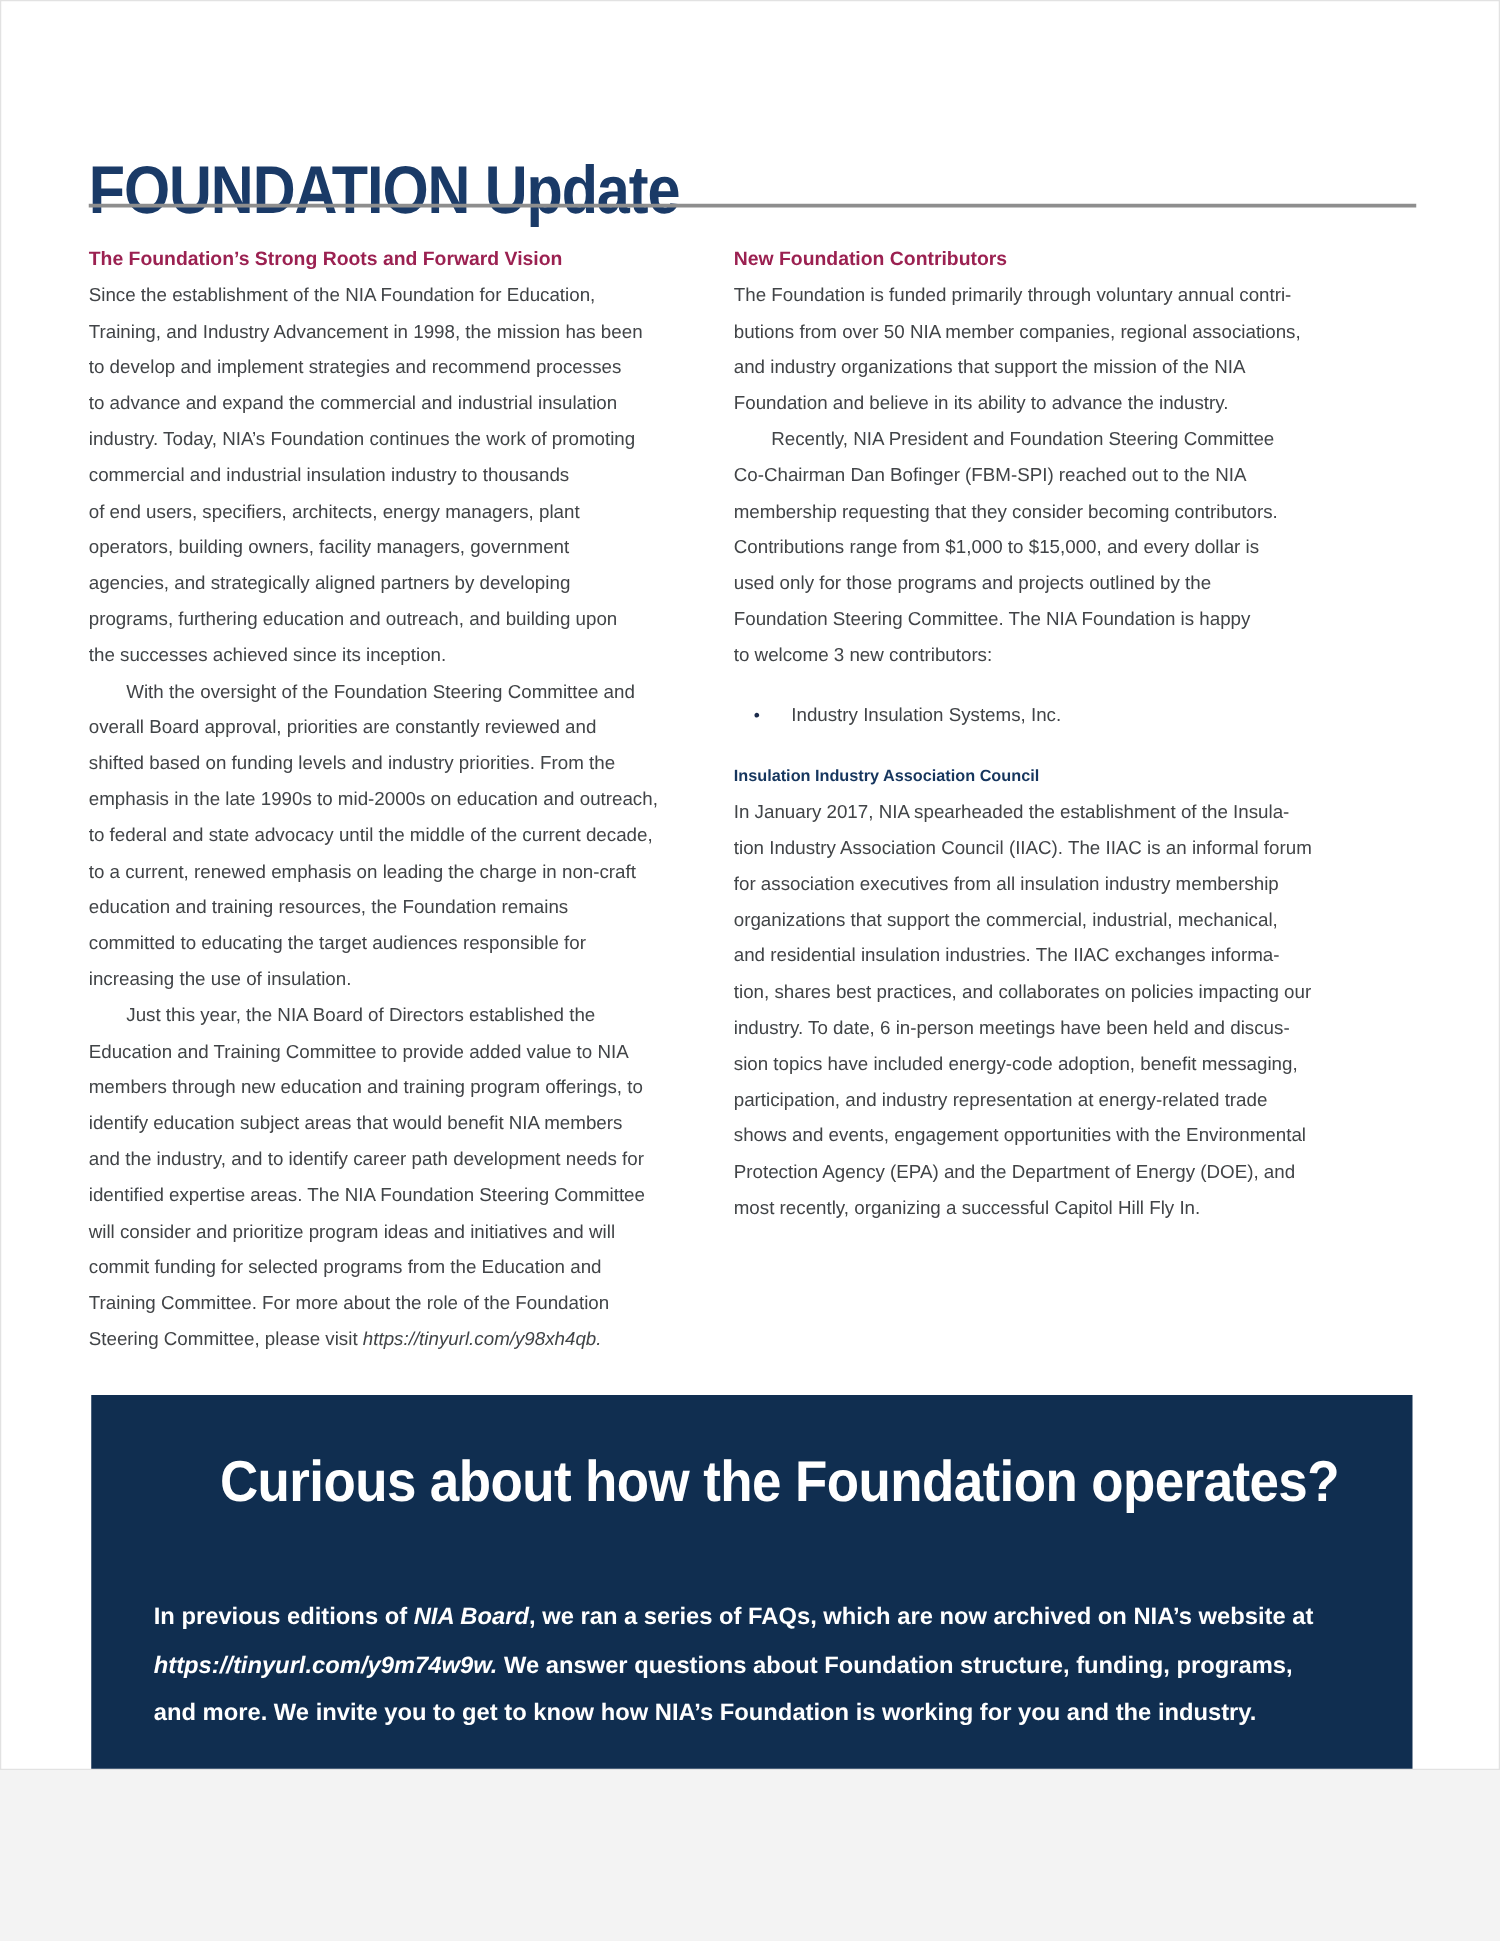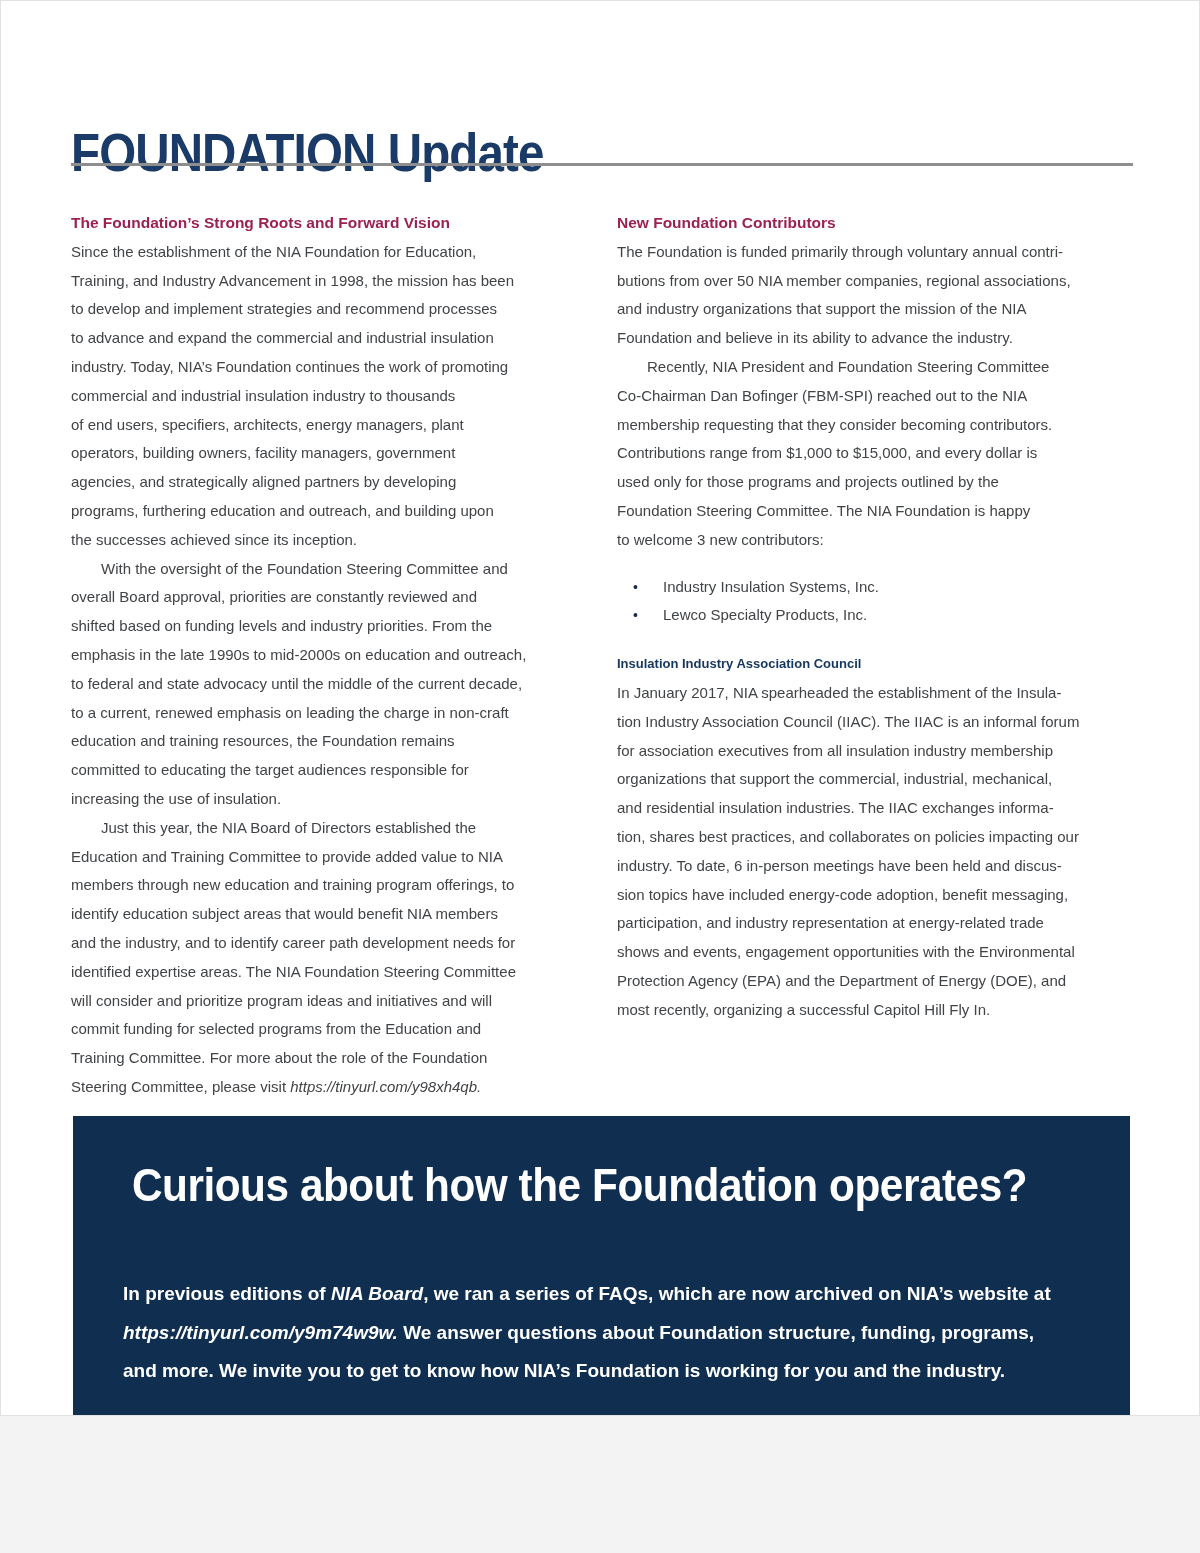--- a/index.html
+++ b/index.html
@@ -20,22 +20,22 @@
   }
   .page-title .squeeze {
     display:inline-block; transform:scaleX(0.88);
     transform-origin:0 50%; white-space:nowrap;
   }
   .title-divider {
     position:absolute; top:162px; left:70px;
     width:1062px; height:3px; background:#8e8e8e;
   }
   .columns {
-    position:absolute; top:208px; left:70px;
-    width:1062px; display:flex; gap:30px;
+    position:absolute; top:193px; left:70px;
+    width:1062px; display:flex; 
   }
   .col { width:516px; font-size:15px; line-height:28.8px; color:#414447; }
   .heading-red {
     color:#9b2151; font-weight:bold; font-size:15.5px;
     line-height:28.8px; margin:0;
   }
   .heading-navy {
     color:#16365e; font-weight:bold; font-size:13px;
     line-height:28.8px; margin:0;
   }
@@ -48,21 +48,21 @@
     display:inline-block; width:30px; padding-left:16px;
     box-sizing:content-box; color:#1b2a4a; font-size:14px;
   }
   .callout-box {
     position:absolute; top:1115px; left:72px;
     width:1057px; height:330px;
     background:#102e50; color:#ffffff;
     box-sizing:border-box;
   }
   .callout-headline {
-    margin:44px 20px 0; text-align:left;
+    margin:44px 20px 0; text-align:right;
     font-size:46px; font-weight:bold; line-height:1.1;
     letter-spacing:-0.5px;
   }
   .callout-headline .squeeze {
     display:inline-block; transform:scaleX(0.92);
     transform-origin:50% 50%; white-space:nowrap;
   }
   .callout-body {
     margin:26px 50px 0; font-size:19px; font-weight:bold;
     line-height:38.5px; white-space:pre-line;
@@ -131,21 +131,20 @@
       <p class="body-para indent">Recently, NIA President and Foundation Steering Committee
 Co-Chairman Dan Bofinger (FBM-SPI) reached out to the NIA
 membership requesting that they consider becoming contributors.
 Contributions range from $1,000 to $15,000, and every dollar is
 used only for those programs and projects outlined by the
 Foundation Steering Committee. The NIA Foundation is happy
 to welcome 3 new contributors:</p>
 
       <div class="bullets">
         <div class="bullet-row"><span class="bullet-glyph">•</span><span>Industry Insulation Systems, Inc.</span></div>
-        <div class="bullet-row"><span class="bullet-glyph">•</span><span>Lewco Specialty Products, Inc.</span></div>
       </div>
 
       <h4 class="heading-navy">Insulation Industry Association Council</h4>
       <p class="body-para">In January 2017, NIA spearheaded the establishment of the Insula-
 tion Industry Association Council (IIAC). The IIAC is an informal forum
 for association executives from all insulation industry membership
 organizations that support the commercial, industrial, mechanical,
 and residential insulation industries. The IIAC exchanges informa-
 tion, shares best practices, and collaborates on policies impacting our
 industry. To date, 6 in-person meetings have been held and discus-

